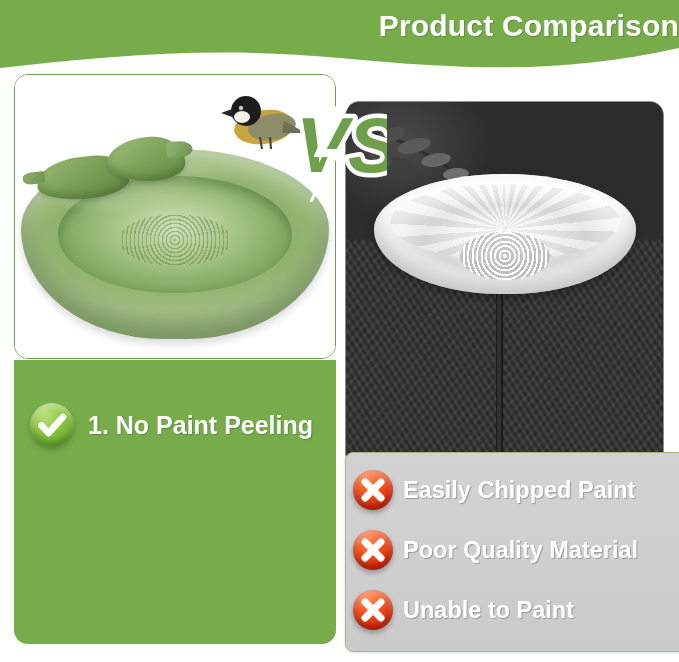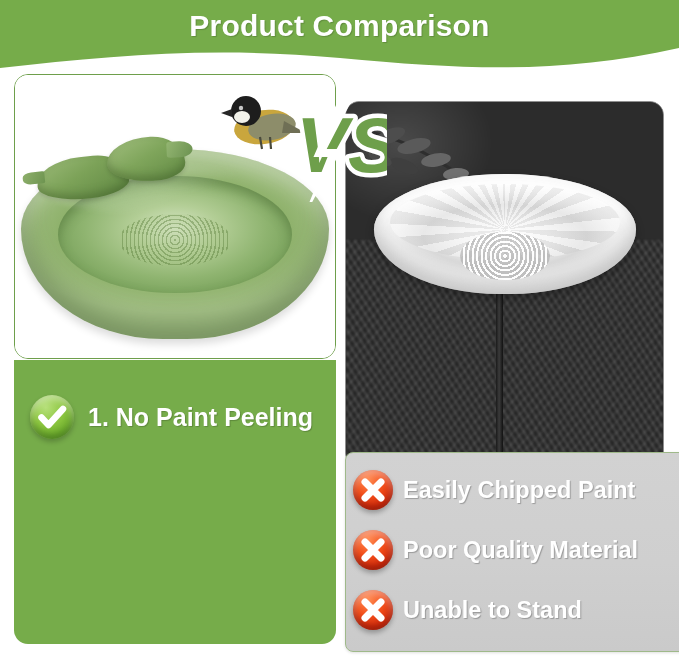--- a/index.html
+++ b/index.html
@@ -27,21 +27,21 @@
     position: absolute;
     left: 0; top: 0;
     width: 679px;
     height: 72px;
   }
   .header-title {
     position: absolute;
     left: 0;
     top: 9px;
     width: 679px;
-    text-align: center;
+    text-align: right;
     color: #ffffff;
     font-size: 30px;
     font-weight: bold;
     letter-spacing: 0.2px;
     text-shadow: 1px 1px 1px rgba(0,0,0,0.18);
     z-index: 3;
   }
 
   
   .left-photo-frame {
@@ -269,21 +269,21 @@
     top: 360px;
     width: 322px;
     height: 284px;
     background: #76ac4a;
     border-radius: 0 0 14px 14px;
     box-sizing: border-box;
   }
   .pros-list {
     position: absolute;
     left: 16px;
-    top: 28px;
+    top: 36px;
     right: 8px;
   }
   .pro-row {
     display: flex;
     align-items: center;
     height: 58px;
     margin-bottom: 20px;
   }
   .check-badge {
     position: relative;
@@ -449,17 +449,17 @@
       </div>
       <div class="con-text">Poor Quality Material</div>
     </div>
 
     <div class="con-row">
       <div class="x-badge">
         <svg viewBox="0 0 40 40" width="40" height="40">
           <path d="M12 12 L28 28 M28 12 L12 28" stroke="#ffffff" stroke-width="7" stroke-linecap="round" fill="none"></path>
         </svg>
       </div>
-      <div class="con-text">Unable to Stand</div>
+      <div class="con-text">Unable to Paint</div>
     </div>
 
   </div>
 </div>
 
 </body></html>

